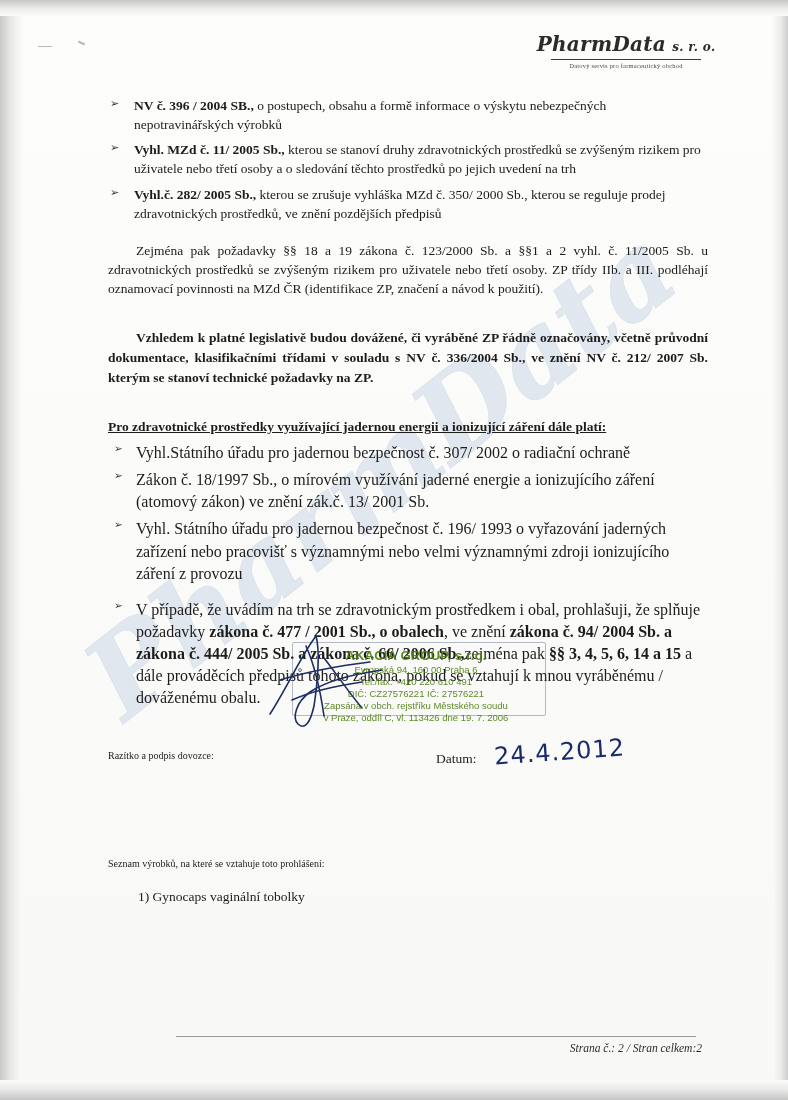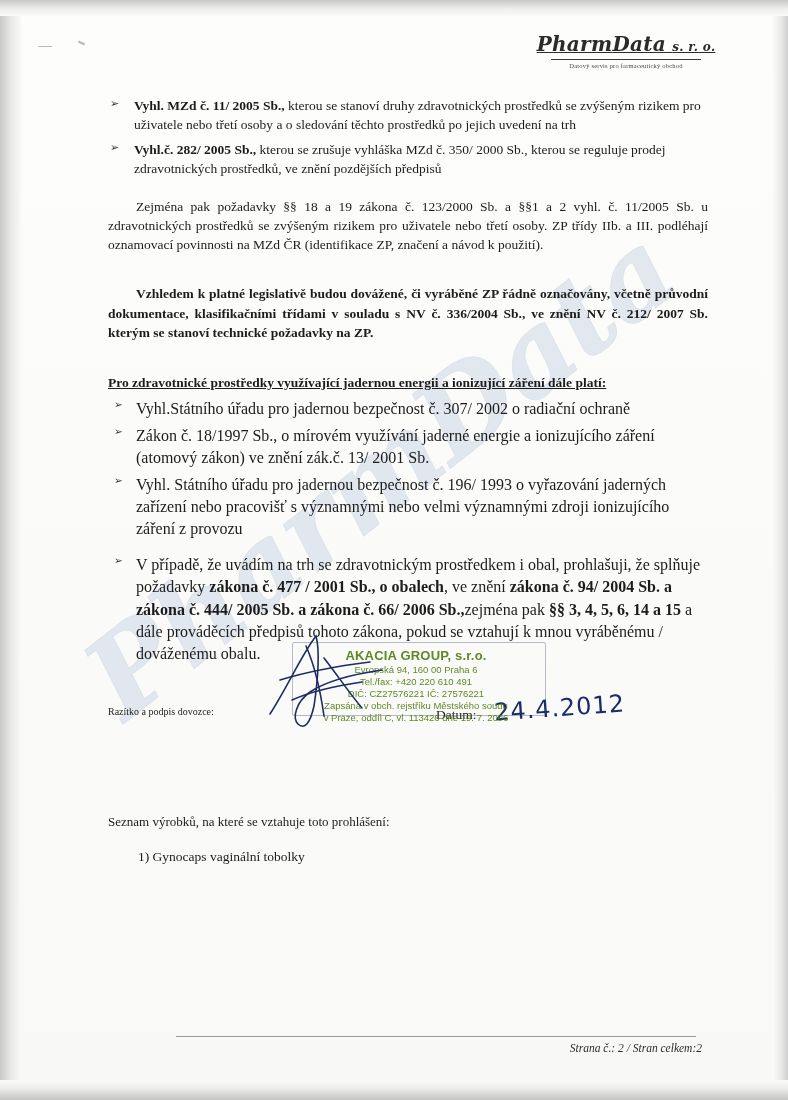--- a/index.html
+++ b/index.html
@@ -72,21 +72,20 @@
     text-align: center;
     color: #2b2b2b;
   }
   .logo-main {
     font-family: "DejaVu Serif", serif;
     font-style: italic;
     font-weight: bold;
     font-size: 17px;
     letter-spacing: 0.3px;
     white-space: nowrap;
-    text-decoration: underline;
   }
   .logo-main .big {
     font-size: 20px;
   }
   .logo-main .sro {
     font-size: 12px;
   }
   .logo-rule {
     margin: 3px auto 2px auto;
     width: 150px;
@@ -197,21 +196,21 @@
     top: -8px;
     font-family: "DejaVu Sans", sans-serif;
     font-size: 24px;
     color: #1a2a6b;
     letter-spacing: 1px;
     transform: rotate(-4deg);
   }
 
   .list-head {
     margin-top: 74px;
-    font-size: 13px;
+    font-size: 10px;
   }
   .prod-list {
     margin-top: 16px;
     padding-left: 30px;
     font-size: 13.5px;
   }
   .prod-list li { margin-bottom: 20px; }
 
   
   .stamp {
@@ -319,20 +318,23 @@
         <span class="big">Pharm</span><span class="big">Data</span>
         <span class="sro">s. r. o.</span>
       </div>
       <div class="logo-rule"></div>
       <div class="logo-sub">Datový servis pro farmaceutický obchod</div>
     </div>
 
     <div class="doc">
 
       <ul class="bullets">
+        <li>
+          <span class="b">NV č. 396 / 2004 SB.,</span><span> o postupech, obsahu a formě informace o výskytu nebezpečných nepotravinářských výrobků</span>
+        </li>
         <li>
           <span class="b">Vyhl. MZd č. 11/ 2005 Sb.,</span><span> kterou se stanoví druhy zdravotnických prostředků se zvýšeným rizikem pro uživatele nebo třetí osoby a o sledování těchto prostředků po jejich uvedení na trh</span>
         </li>
         <li>
           <span class="b">Vyhl.č. 282/ 2005 Sb.,</span><span> kterou se zrušuje vyhláška MZd č. 350/ 2000 Sb., kterou se reguluje prodej zdravotnických prostředků, ve znění pozdějších předpisů</span>
         </li>
       </ul>
 
       <div class="para">Zejména pak požadavky §§ 18 a 19 zákona č. 123/2000 Sb. a §§1 a 2 vyhl. č. 11/2005 Sb. u zdravotnických prostředků se zvýšeným rizikem pro uživatele nebo třetí osoby. ZP třídy IIb. a III. podléhají oznamovací povinnosti na MZd ČR (identifikace ZP, značení a návod k použití).</div>
 

